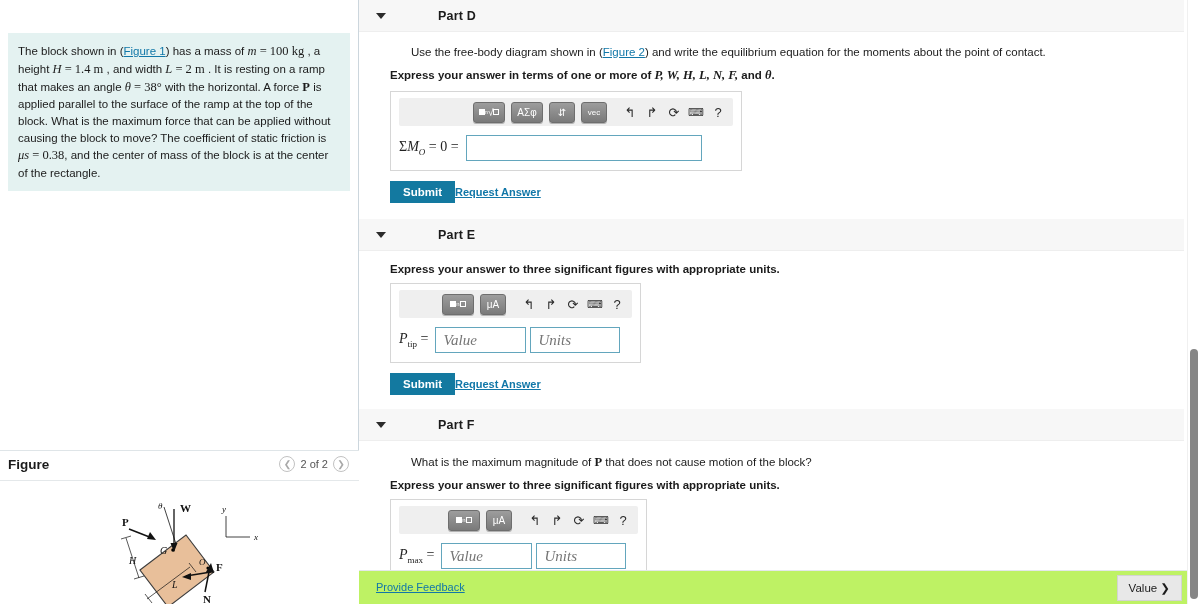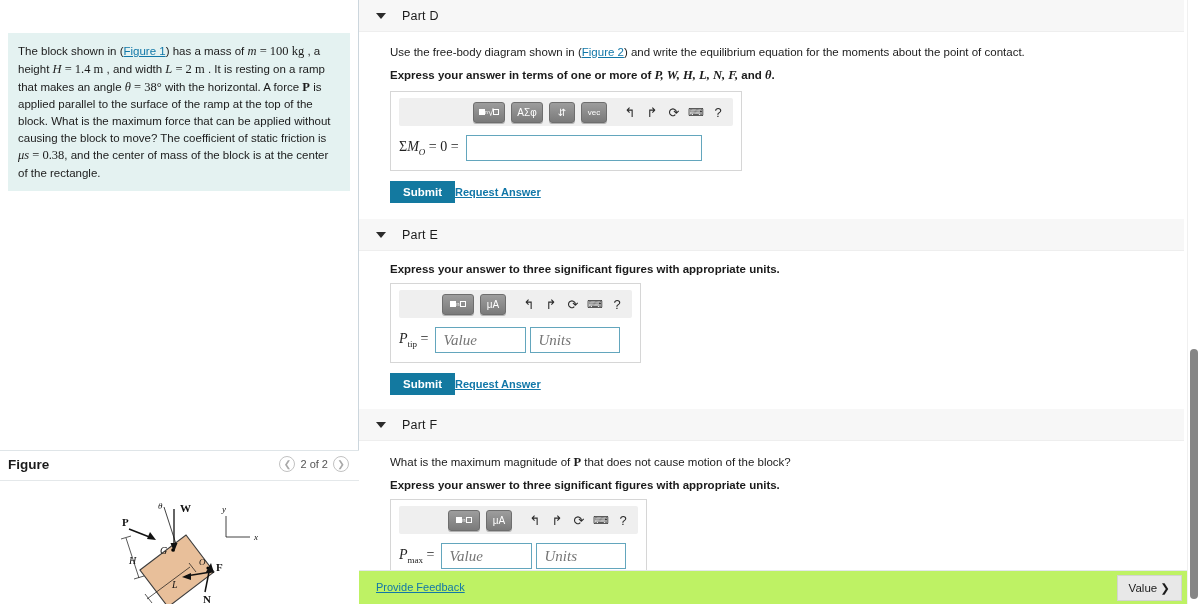--- a/index.html
+++ b/index.html
@@ -79,23 +79,23 @@
     display: flex; align-items: center;
     padding-left: 17px;
   }
   .caret {
     width: 0; height: 0;
     border-left: 5px solid transparent;
     border-right: 5px solid transparent;
     border-top: 6px solid #2b2b2b;
     margin-right: 16px;
   }
-  .part-title { font-size: 12.5px; font-weight: normal; color: #1b1b1b; letter-spacing: .2px; }
+  .part-title { font-size: 12.5px; font-weight: bold; color: #1b1b1b; letter-spacing: .2px; margin-left: 36px; }
   .part-body { padding: 12px 0 0 31px; }
-  .prompt { font-size: 11.5px; color: #1b1b1b; line-height: 1.5; margin-bottom: 7px; }
+  .prompt { font-size: 11.5px; color: #1b1b1b; line-height: 1.5; margin-bottom: 7px; margin-left: 21px; }
   .prompt a { color: #1177a8; text-decoration: underline; }
   .express { font-size: 11.5px; font-weight: bold; color: #1b1b1b; margin-bottom: 8px; }
 
   
   .answer-box {
     border: 1px solid #d6d6d6;
     background: #ffffff;
     display: inline-block;
     padding: 6px 8px 9px 8px;
   }

